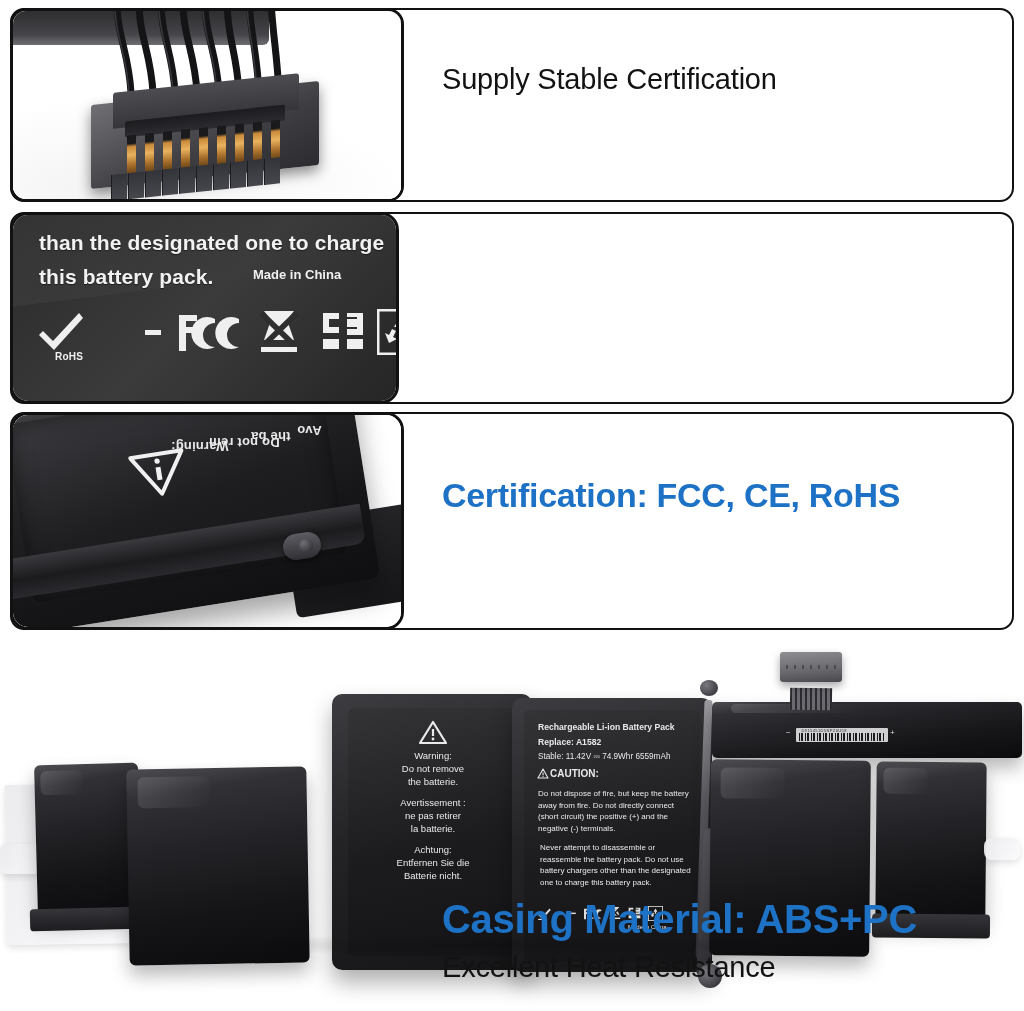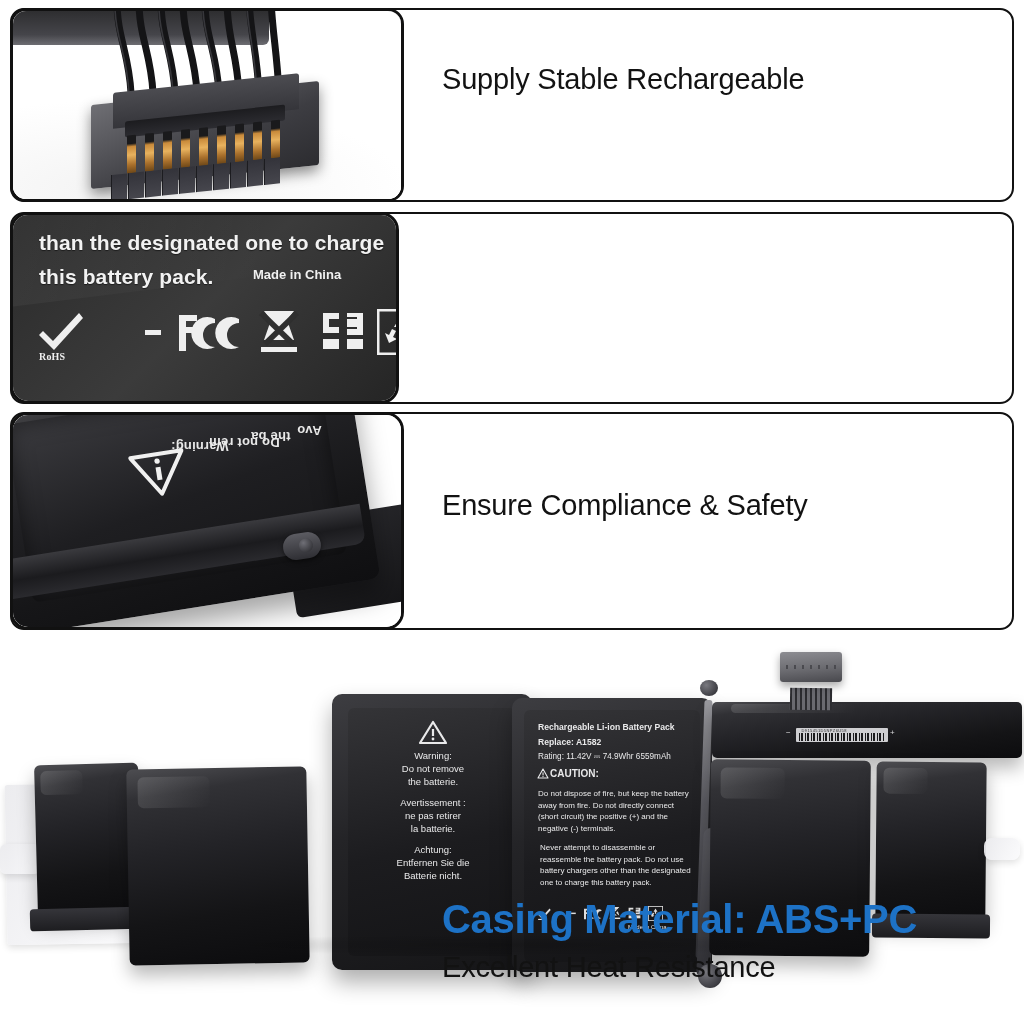--- a/index.html
+++ b/index.html
@@ -202,40 +202,40 @@
           <span class="tooth" style="left:85px"></span>
           <span class="tooth" style="left:102px"></span>
           <span class="tooth" style="left:119px"></span>
           <span class="tooth" style="left:136px"></span>
           <span class="tooth" style="left:153px"></span>
         </div>
       </div>
     </div>
 
     <div class="txt">
-      <div class="sub">Supply Stable Rechargeable</div>
+      <div class="sub">Supply Stable Certification</div>
     </div>
   </div>
 
   <div class="panel" id="p2">
     <div class="frame"></div>
 
     <div class="photo">
       <div class="lbl-bg"></div>
       <div class="lbl-gloss"></div>
 
       <div class="lbl-line" style="left:26px;top:16px;">than the designated one to charge</div>
       <div class="lbl-line" style="left:26px;top:50px;">this battery pack.</div>
 
       <div class="marks">
 
         <svg class="mark" style="left:0px;top:0px;" width="48" height="42" viewBox="0 0 48 42">
           <path d="M4 20 L14 30 L40 2 L44 7 L15 39 L0 24 Z" fill="#efefef"></path>
         </svg>
-        <div class="mk-lbl" style="left:0px;top:40px;font-family:Liberation Serif, serif;">RoHS</div>
+        <div class="mk-lbl" style="left:16px;top:40px;">RoHS</div>
 
         <svg class="mark" style="left:62px;top:0px;" width="64" height="44" viewBox="0 0 64 44">
           <path d="M24 4 A18 18 0 1 0 24 40 A18 18 0 0 1 24 4 Z" fill="#efefef"></path>
           <path d="M62 4 A18 18 0 1 0 62 40 A18 18 0 0 1 62 4 Z" fill="#efefef"></path>
           <rect x="44" y="19" width="16" height="5" fill="#efefef"></rect>
         </svg>
 
         <svg class="mark" style="left:140px;top:2px;" width="62" height="40" viewBox="0 0 62 40">
           <path d="M0 2 h18 v6 h-11 v6 h10 v6 h-10 v18 h-7 Z" fill="#efefef"></path>
           <path d="M36 6 A16 16 0 1 0 36 34 A12 12 0 1 1 36 10 Z" fill="#efefef"></path>
@@ -264,21 +264,21 @@
             <path d="M12 34 L8 24 L12 26 L15 20 L19 22 L16 28 L20 30 Z"></path>
             <path d="M34 34 L38 24 L34 26 L31 20 L27 22 L30 28 L26 30 Z"></path>
           </g>
         </svg>
       </div>
 
       <div class="mic">Made in China</div>
     </div>
 
     <div class="txt">
-      <div class="sub">Ensure Compliance &amp; Safety</div>
+      <div class="hl">Certification: FCC, CE, RoHS</div>
     </div>
   </div>
 
   <div class="panel" id="p3">
     <div class="frame"></div>
 
     <div class="photo">
       <div class="cor-bg"></div>
       <div class="cor-second"></div>
       <div class="cor-slab"></div>
@@ -341,21 +341,21 @@
       <div>Achtung:</div>
       <div>Entfernen Sie die</div>
       <div>Batterie nicht.</div>
     </div>
 
     <div class="tray" style="left:512px;top:66px;width:200px;height:274px;"></div>
     <div class="tray-in" style="left:524px;top:78px;width:176px;height:252px;"></div>
 
     <div class="plabel" style="left:538px;top:90px;font-size:8.6px;font-weight:bold;">Rechargeable Li-ion Battery Pack</div>
     <div class="plabel" style="left:538px;top:105px;font-size:8.6px;font-weight:bold;">Replace: A1582</div>
-    <div class="plabel" style="left:538px;top:120px;font-size:8.2px;">Rating: 11.42V ⎓ 74.9Whr 6559mAh</div>
+    <div class="plabel" style="left:538px;top:120px;font-size:8.2px;">Stable: 11.42V ⎓ 74.9Whr 6559mAh</div>
 
     <svg style="position:absolute;left:537px;top:136px;width:12px;height:11px;" viewBox="0 0 12 11">
       <path d="M6 1 L11 10 H1 Z" fill="none" stroke="#e9e9ea" stroke-width="1.1" stroke-linejoin="round"></path>
       <rect x="5.5" y="4.4" width="1.1" height="3" fill="#e9e9ea"></rect>
       <circle cx="6" cy="8.6" r=".7" fill="#e9e9ea"></circle>
     </svg>
     <div class="plabel" style="left:550px;top:136px;font-size:10px;font-weight:bold;">CAUTION:</div>
 
     <div class="plabel" style="left:540px;top:210px;width:156px;font-size:8px;line-height:1.45;white-space:normal;">Never attempt to  disassemble or reassemble the battery pack. Do not use  battery chargers other than the designated one to charge this battery pack.</div>
     <div class="plabel" style="left:538px;top:156px;width:156px;font-size:8px;line-height:1.45;white-space:normal;">Do not dispose of fire, but keep the battery away from fire. Do not directly connect (short circuit) the positive (+) and the negative (-) terminals.</div>

